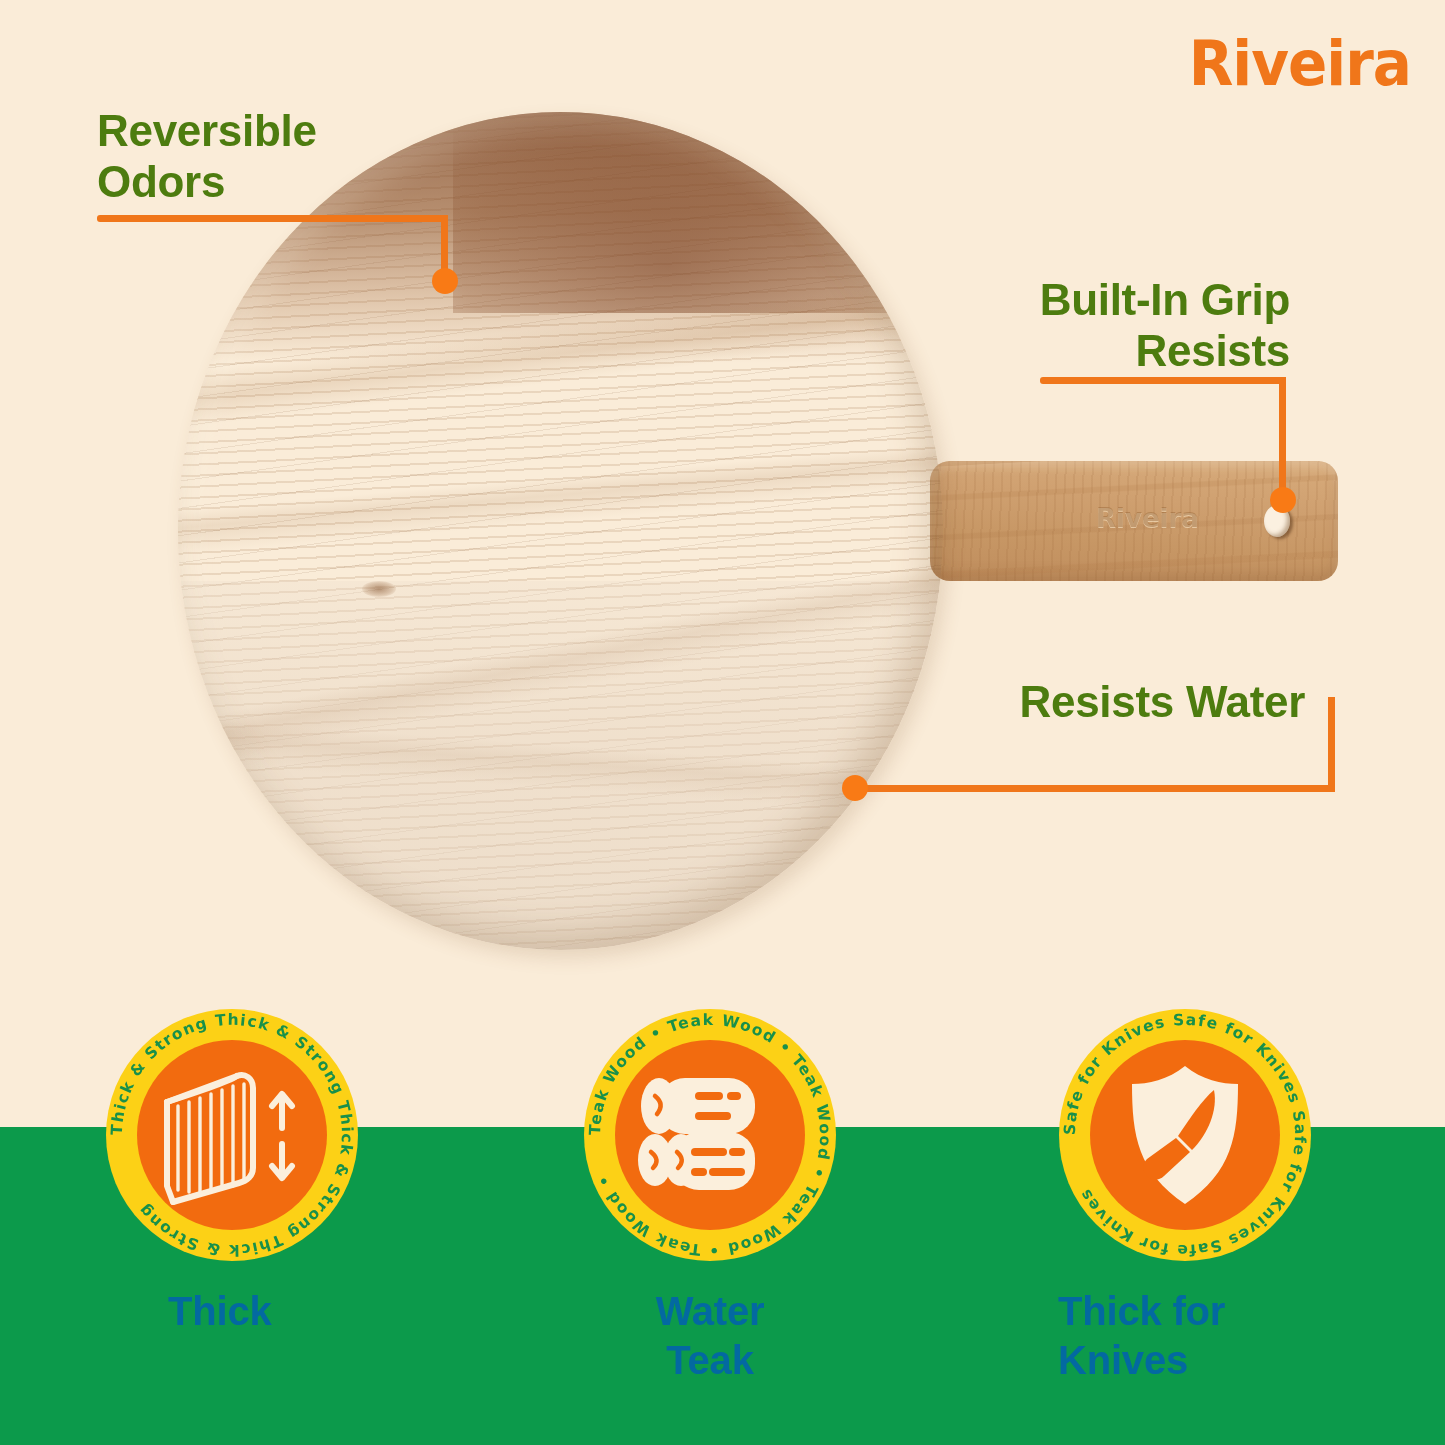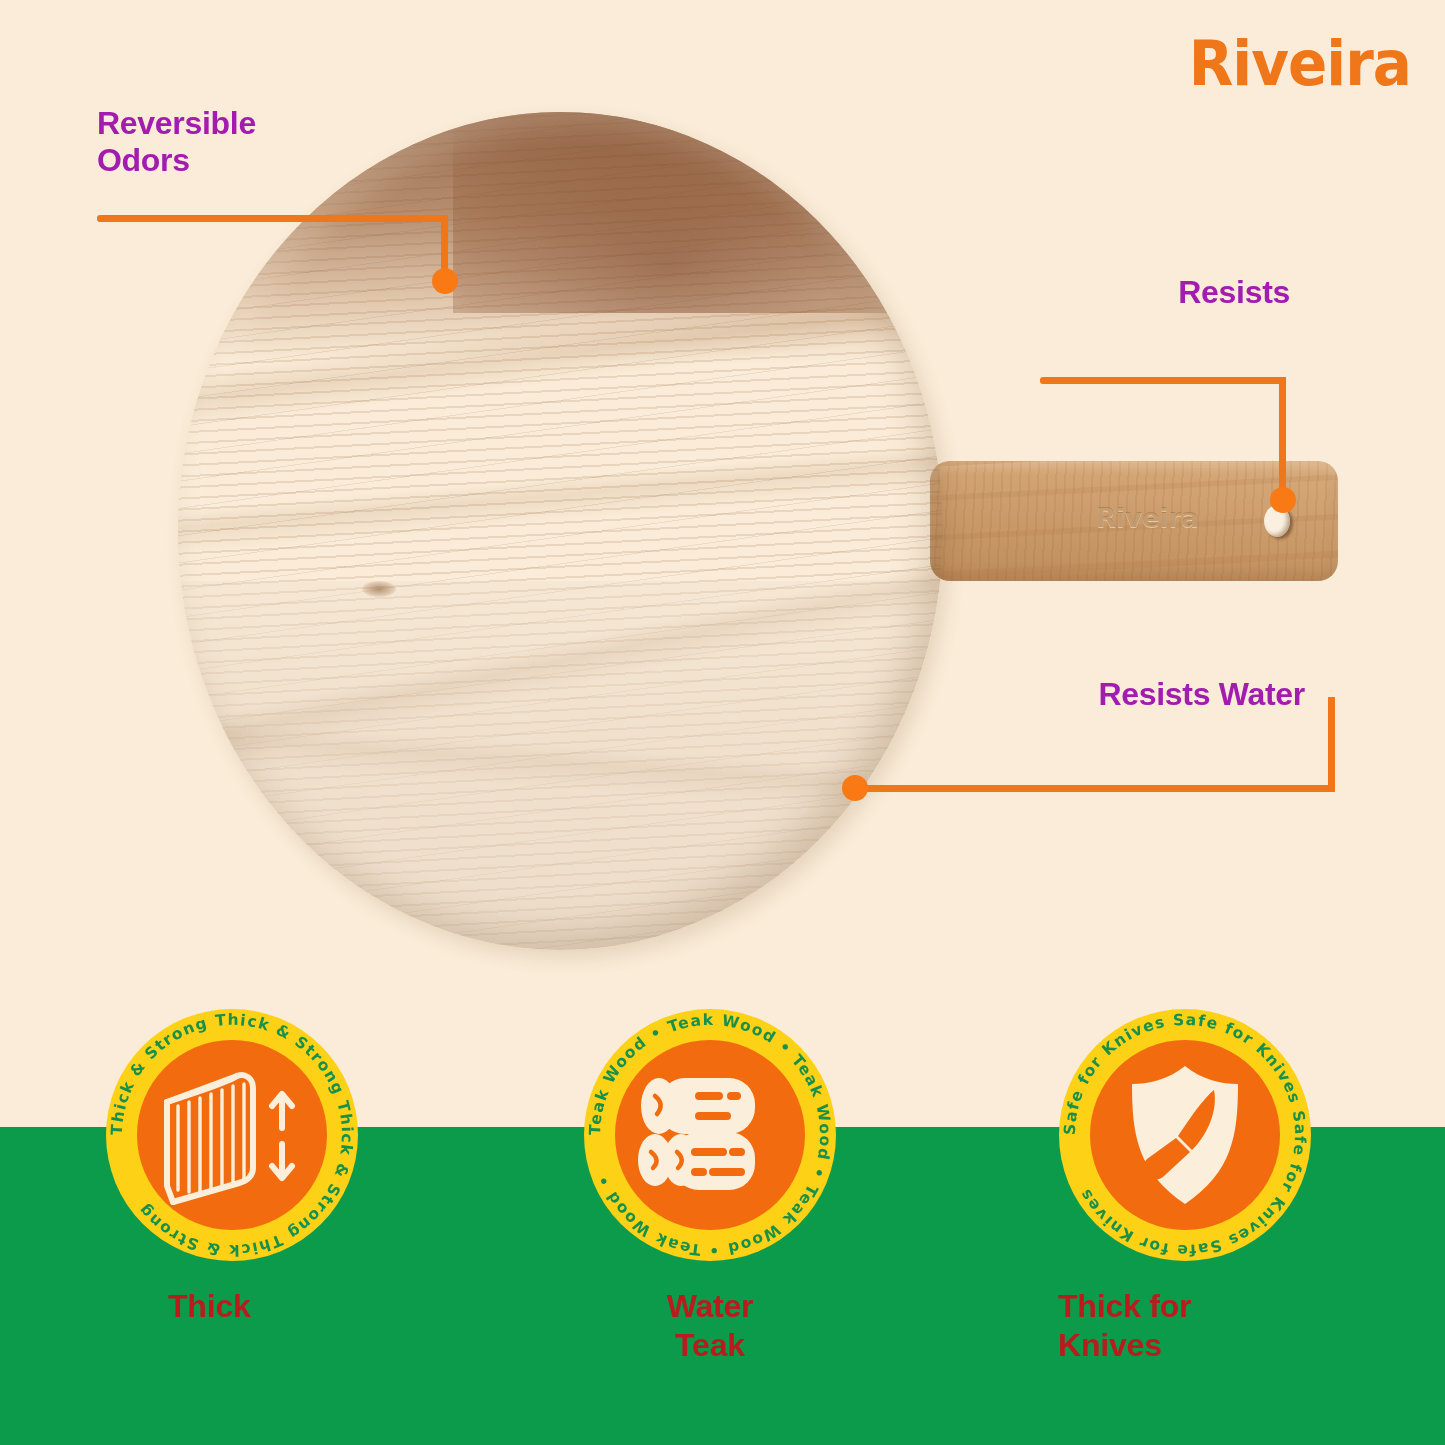--- a/index.html
+++ b/index.html
@@ -129,22 +129,22 @@
   }
   .disc-vig {
     position:absolute; inset:0;
     border-radius:50%;
     box-shadow: inset -14px -18px 34px rgba(120,80,45,.22), inset 12px 14px 28px rgba(255,244,226,.22);
   }
 
   
   .callout-text {
     position:absolute;
-    color:#a21caf; font-weight:bold;
-    font-size:32px; line-height:1.17;
+    color:#4d7c0f; font-weight:bold;
+    font-size:44px; line-height:1.17;
     letter-spacing:-0.3px;
   }
   .c-rev  { left:97px;  top:105px;  text-align:left; }
   .c-grip { left:1000px; top:274px; text-align:right; width:290px; }
   .c-res  { left:960px; top:676px;  text-align:right; width:345px; }
 
   .ln { position:absolute; background:#F0761A; }
   .dot { position:absolute; width:26px; height:26px; border-radius:50%; background:#F97A15; }
 
   
@@ -181,22 +181,22 @@
   .ring-svg text { font-family:"DejaVu Sans", sans-serif; font-size:15.5px; font-weight:bold; fill:#18904A; letter-spacing:1.4px; }
 
   .badge-icon { position:absolute; left:31px; top:31px; width:190px; height:190px; }
 
   .b1 { left:106px; top:1009px; }
   .b2 { left:584px; top:1009px; }
   .b3 { left:1059px; top:1009px; }
 
   .badge-label {
     position:absolute;
-    color:#b91c1c; font-weight:bold;
-    font-size:32px; line-height:1.22;
+    color:#0369a1; font-weight:bold;
+    font-size:40px; line-height:1.22;
     letter-spacing:-0.2px;
   }
   .l1 { left:168px;  top:1287px; text-align:left; width:260px; }
   .l2 { left:580px;  top:1287px; text-align:center; width:260px; }
   .l3 { left:1058px; top:1287px; text-align:left; width:280px; }
 </style>
 </head>
 <body>
 
 <div class="stage">
@@ -229,20 +229,21 @@
 
   <div class="callout-text c-rev">
     <div>Reversible</div>
     <div>Odors</div>
   </div>
   <div class="ln rev-h"></div>
   <div class="ln rev-v"></div>
   <div class="dot rev-d"></div>
 
   <div class="callout-text c-grip">
+    <div>Built-In Grip</div>
     <div>Resists</div>
   </div>
   <div class="ln grip-h"></div>
   <div class="ln grip-v"></div>
   <div class="dot grip-d"></div>
 
   <div class="callout-text c-res">
     <div>Resists Water</div>
   </div>
   <div class="ln res-h"></div>

